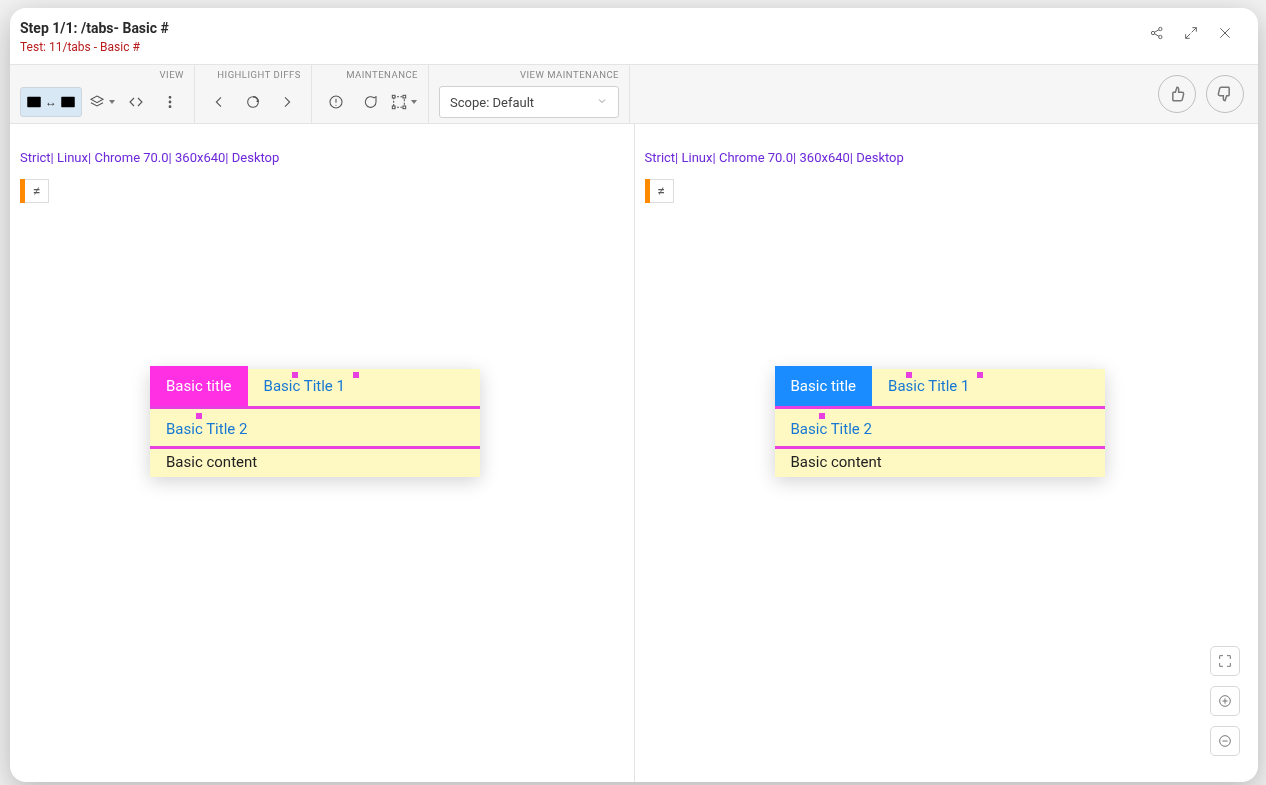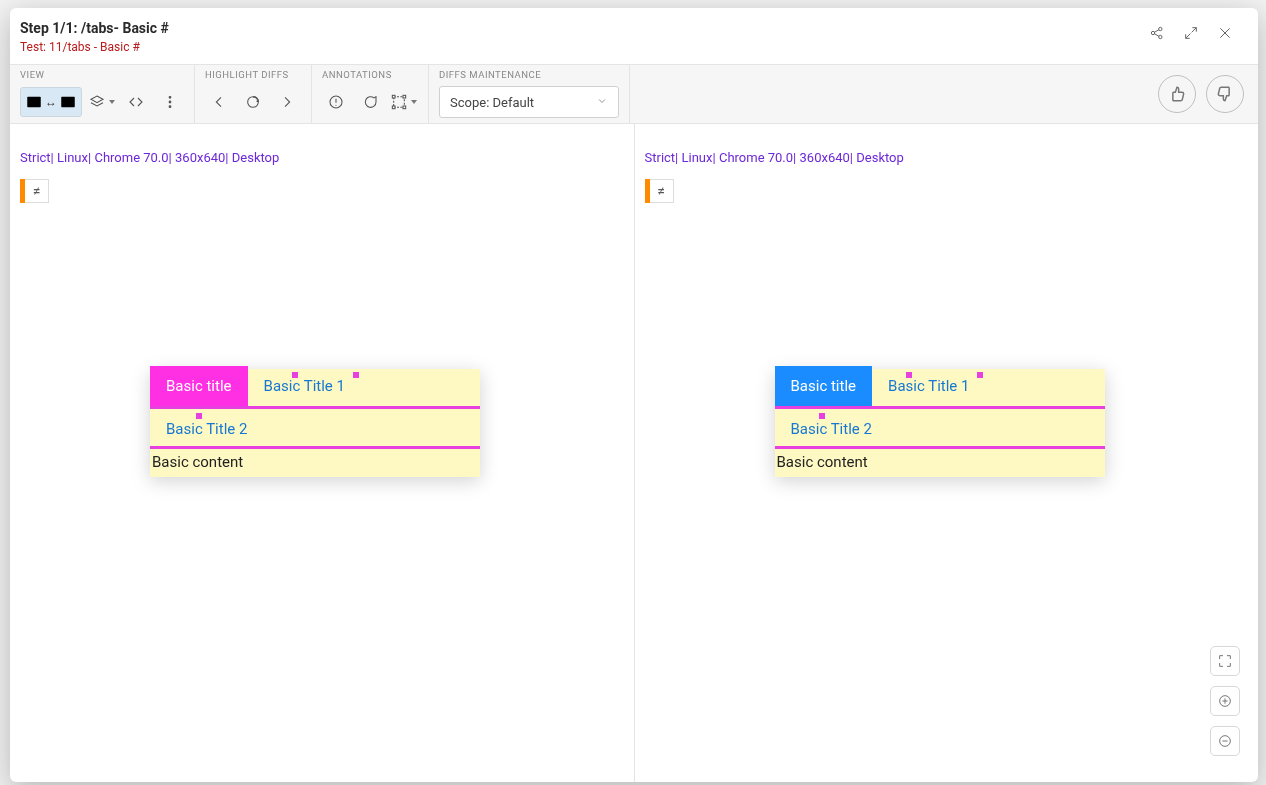--- a/index.html
+++ b/index.html
@@ -5,21 +5,21 @@
   * { box-sizing: border-box; margin: 0; padding: 0; }
   html, body { width: 1266px; height: 785px; overflow: hidden; font-family: -apple-system, BlinkMacSystemFont, "Segoe UI", Roboto, Arial, sans-serif; background: #e8e8e8; }
   .backdrop {
     position: absolute; inset: 0;
     background: #f2f2f2;
   }
   .modal {
     position: absolute;
     top: 8px; left: 10px; right: 8px; bottom: 3px;
     background: #fff;
-    border-radius: 6px;
+    border-radius: 16px;
     box-shadow: 0 8px 30px rgba(0,0,0,0.25);
     display: flex; flex-direction: column;
     overflow: hidden;
   }
   
   .hdr {
     padding: 12px 18px 10px 10px;
     display: flex; align-items: flex-start; justify-content: space-between;
   }
   .hdr-left { display: flex; flex-direction: column; gap: 4px; }
@@ -33,21 +33,21 @@
     background: #f6f6f6;
     border-top: 1px solid #e4e4e4;
     border-bottom: 1px solid #e4e4e4;
     display: flex;
     align-items: stretch;
     height: 60px;
   }
   .tb-group {
     border-right: 1px solid #e4e4e4;
     display: flex; flex-direction: column;
-    align-items: flex-start;
+    align-items: flex-end;
     padding: 4px 10px 0 10px;
     justify-content: flex-start;
   }
   .tb-group-label { font-size: 9.5px; letter-spacing: 0.5px; color: #888; margin-bottom: 4px;}
   .tb-row { display:flex; align-items:center; gap:6px; height: 36px;}
   .tb-btn {
     height: 30px; min-width: 28px;
     display:flex; align-items:center; justify-content:center;
     border-radius: 3px;
     cursor:pointer;
@@ -119,21 +119,21 @@
   .tab.active-blue { background:#1a8cff; color:#fff; }
   .tab .mark {
     position:absolute; top:6px; width:6px; height:6px; background:#e83fe0;
   }
   .tabs-row2 {
     display:flex;
     border-bottom: 3px solid #e83fe0;
     height: 40px;
   }
   .content-row {
-    padding: 4px 2px 6px 2px;
+    padding: 4px 2px 6px 16px;
     font-size: 15px; color:#222;
   }
   
   .float-ctrls {
     position:absolute; right: 18px; bottom: 26px;
     display:flex; flex-direction:column; gap:10px;
   }
   .float-btn {
     width:30px; height:30px; border-radius:5px;
     border:1px solid #d8d8d8; background:#fff;
@@ -237,21 +237,21 @@
         </div>
         <div class="tb-btn">
           <svg viewBox="0 0 24 24">
               <polyline points="9 5 16 12 9 19"></polyline>
             </svg>
         </div>
       </div>
     </div>
 
     <div class="tb-group">
-      <div class="tb-group-label">ANNOTATIONS</div>
+      <div class="tb-group-label">MAINTENANCE</div>
       <div class="tb-row">
         <div class="tb-btn">
           <svg viewBox="0 0 24 24">
               <circle cx="12" cy="12" r="9"></circle>
               <line x1="12" y1="7" x2="12" y2="13"></line>
               <circle cx="12" cy="17" r="0.8" fill="#555" stroke="none"></circle>
             </svg>
         </div>
         <div class="tb-btn">
           <svg viewBox="0 0 24 24">
@@ -264,21 +264,21 @@
               <rect x="2" y="2" width="4" height="4" fill="#fff"></rect>
               <rect x="18" y="2" width="4" height="4" fill="#fff"></rect>
               <rect x="2" y="18" width="4" height="4" fill="#fff"></rect>
               <rect x="18" y="18" width="4" height="4" fill="#fff"></rect>
             </svg>
         </div>
       </div>
     </div>
 
     <div class="tb-group" style="border-right:1px solid #e4e4e4;">
-      <div class="tb-group-label">DIFFS MAINTENANCE</div>
+      <div class="tb-group-label">VIEW MAINTENANCE</div>
       <div class="tb-row">
         <div class="scope-select">
           <span>Scope: Default</span>
           <span class="chev">
             <svg viewBox="0 0 24 24" width="12" height="12">
                 <polyline points="6 9 12 15 18 9" fill="none" stroke="#888" stroke-width="1.8"></polyline>
               </svg>
           </span>
         </div>
       </div>

